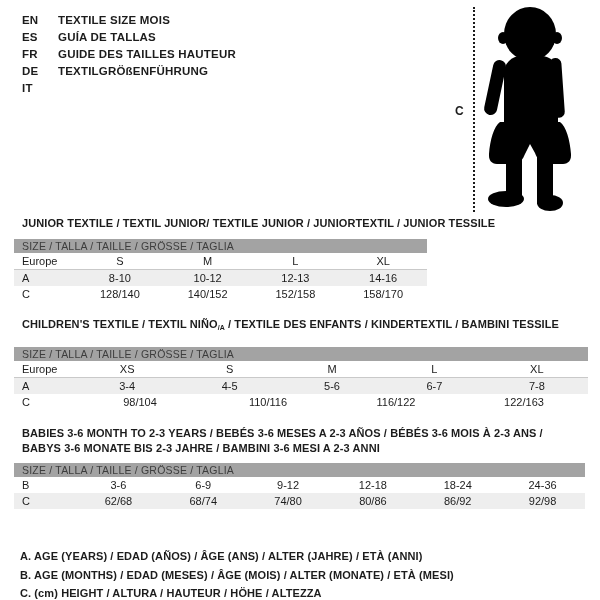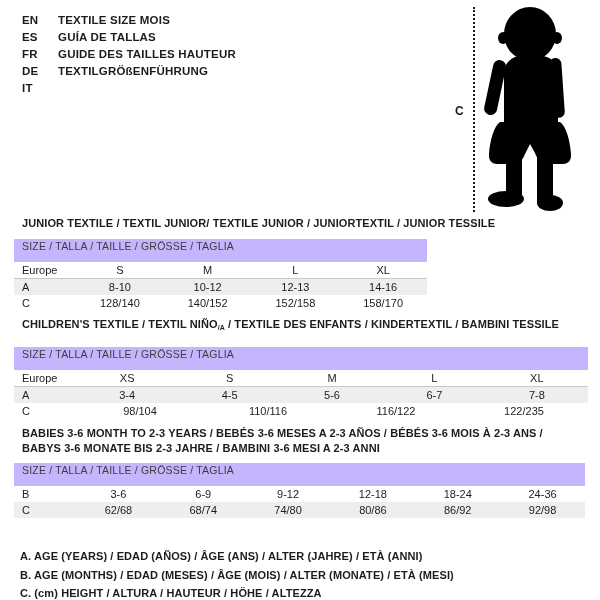--- a/index.html
+++ b/index.html
@@ -13,21 +13,21 @@
   .lang-code{width:36px;flex:0 0 36px;}
   
   .height-line{position:absolute;left:473px;top:7px;width:0;height:205px;border-left:2px dotted #1a1a1a;}
   .height-label{position:absolute;left:455px;top:104px;font-weight:bold;font-size:12px;}
   .baby-svg{position:absolute;left:480px;top:6px;}
   
   .sec-title{position:absolute;left:22px;font-weight:bold;font-size:11px;letter-spacing:0.1px;line-height:15px;white-space:nowrap;}
   .sub{font-size:7px;vertical-align:-2px;}
   
   .table{position:absolute;left:14px;font-size:11px;}
-  .size-bar{background:#c4b5fd;height:23px;line-height:14px;padding-left:8px;color:#3d3d3d;font-size:10.5px;letter-spacing:0.2px;}
+  .size-bar{background:#a3a3a3;height:14px;line-height:14px;padding-left:8px;color:#3d3d3d;font-size:10.5px;letter-spacing:0.2px;}
   .trow{display:flex;height:16px;line-height:16px;align-items:flex-end;}
   .trow .lbl{width:62px;flex:0 0 62px;padding-left:8px;box-sizing:border-box;}
   .trow .cell{flex:1 1 0;text-align:center;}
   .colhead{border-bottom:1px solid #c9c9c9;}
   .shaded{background:#eeeeee;}
   
   .footnotes{position:absolute;left:20px;top:533px;font-weight:bold;font-size:11px;line-height:18.5px;letter-spacing:0.1px;margin-top:14px;}
 </style>
 </head>
 <body>
@@ -117,21 +117,21 @@
     <span class="cell">4-5</span>
     <span class="cell">5-6</span>
     <span class="cell">6-7</span>
     <span class="cell">7-8</span>
   </div>
   <div class="trow">
     <span class="lbl">C</span>
     <span class="cell">98/104</span>
     <span class="cell">110/116</span>
     <span class="cell">116/122</span>
-    <span class="cell">122/235</span>
+    <span class="cell">122/163</span>
   </div>
 </div>
 
 <div class="sec-title" style="top:426px;">
   <div>BABIES 3-6 MONTH TO 2-3 YEARS / BEBÉS 3-6 MESES A 2-3 AÑOS / BÉBÉS 3-6 MOIS À 2-3 ANS /</div>
   <div>BABYS 3-6 MONATE BIS 2-3 JAHRE / BAMBINI 3-6 MESI A 2-3 ANNI</div>
 </div>
 <div class="table" style="top:463px;width:571px;">
   <div class="size-bar">SIZE / TALLA / TAILLE / GRÖSSE / TAGLIA</div>
   <div class="trow">

